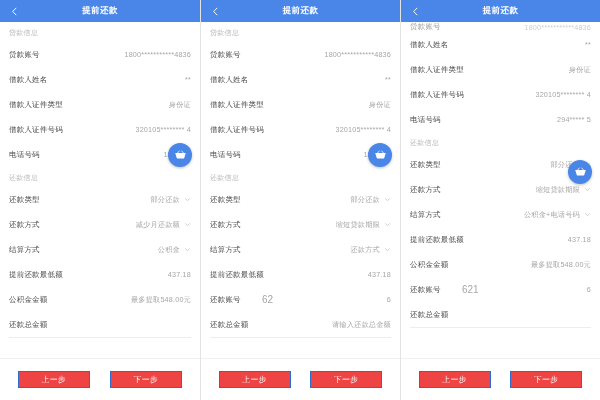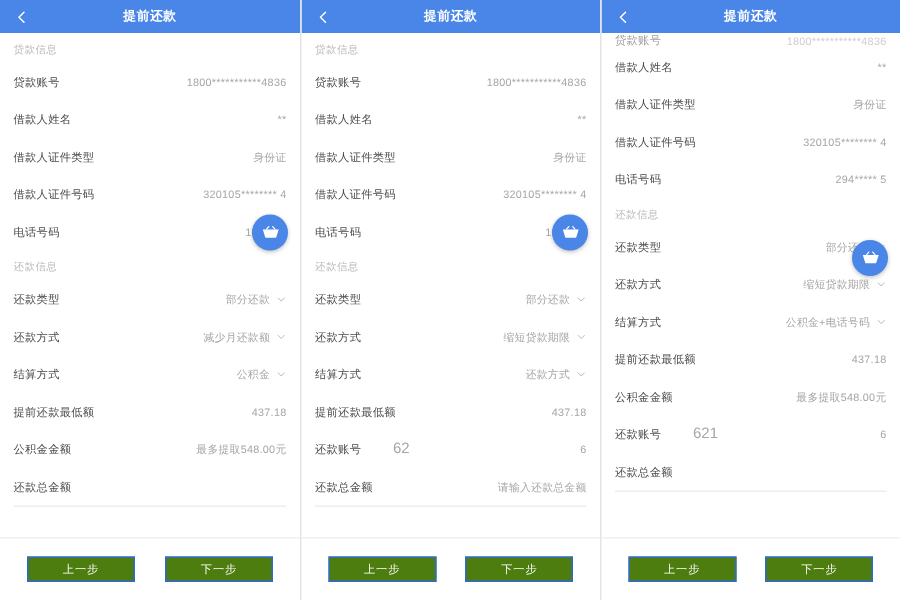--- a/index.html
+++ b/index.html
@@ -118,21 +118,21 @@
     height:42px;
     background:#ffffff;
     display:flex;align-items:center;justify-content:space-around;
     padding:0 8px;
     box-sizing:border-box;
     border-top:1px solid #f0f0f0;
     z-index:28;
   }
   .btn{
     width:72px;height:17px;
-    background:#4d7c0f;
+    background:#ef4444;
     border:1px solid #2f6ad0;
     color:#ffffff;
     font-size:7.5px;
     letter-spacing:.6px;
     display:flex;align-items:center;justify-content:center;
     box-sizing:border-box;
     cursor:pointer;
     font-family:inherit;
   }
 </style>

